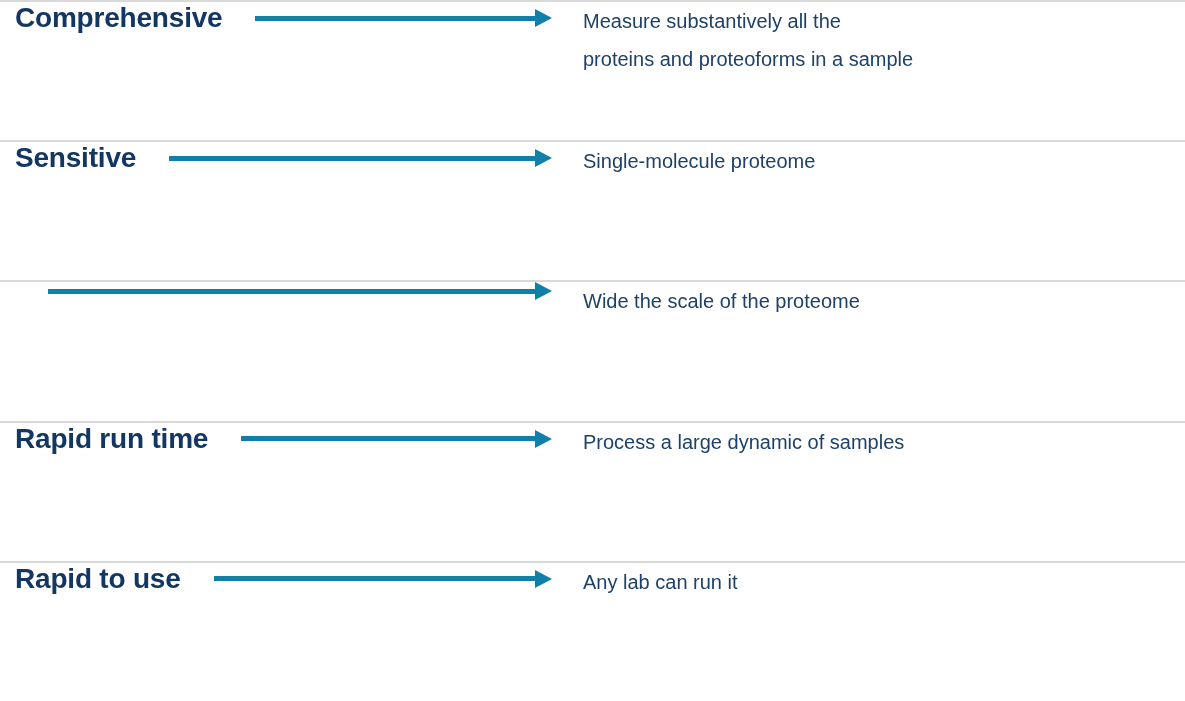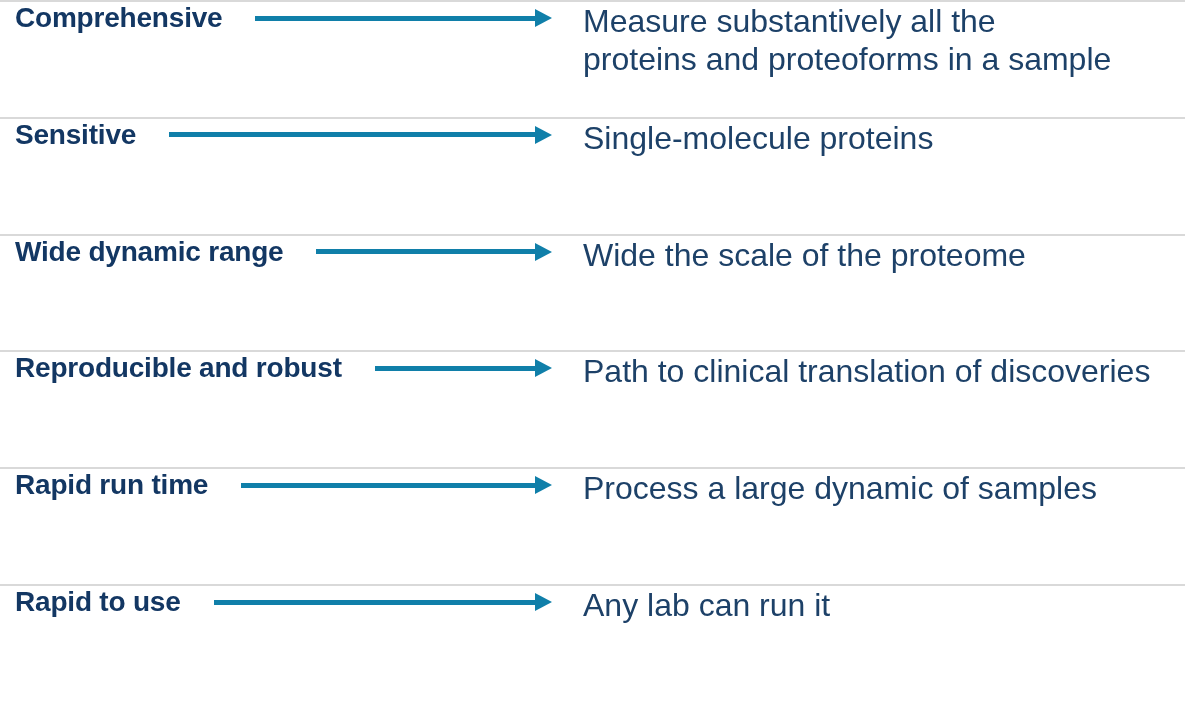--- a/index.html
+++ b/index.html
@@ -59,21 +59,21 @@
     height: 0;
     border-left: 17px solid var(--arrow-color);
     border-top: 9px solid transparent;
     border-bottom: 9px solid transparent;
   }
   .row-right {
     flex: 1;
     padding-left: 31px;
     padding-right: 10px;
     color: var(--body-color);
-    font-size: 32px;
+    font-size: 20px;
     line-height: 38px;
     white-space: pre-line;
   }
 </style>
 </head>
 <body>
 
 <div class="feature-table">
 
   <div class="feature-row">
@@ -89,44 +89,33 @@
   </div>
 
   <div class="feature-row">
     <div class="row-left">
       <span class="feature-label">Sensitive</span>
       <span class="arrow">
         <span class="arrow-shaft"></span>
         <span class="arrow-head"></span>
       </span>
     </div>
-    <div class="row-right">Single-molecule proteins</div>
+    <div class="row-right">Single-molecule proteome</div>
   </div>
 
   <div class="feature-row">
     <div class="row-left">
-      <span class="feature-label">Wide dynamic range</span>
       <span class="arrow">
         <span class="arrow-shaft"></span>
         <span class="arrow-head"></span>
       </span>
     </div>
     <div class="row-right">Wide the scale of the proteome</div>
   </div>
 
-  <div class="feature-row">
-    <div class="row-left">
-      <span class="feature-label">Reproducible and robust</span>
-      <span class="arrow">
-        <span class="arrow-shaft"></span>
-        <span class="arrow-head"></span>
-      </span>
-    </div>
-    <div class="row-right">Path to clinical translation of discoveries</div>
-  </div>
 
   <div class="feature-row">
     <div class="row-left">
       <span class="feature-label">Rapid run time</span>
       <span class="arrow">
         <span class="arrow-shaft"></span>
         <span class="arrow-head"></span>
       </span>
     </div>
     <div class="row-right">Process a large dynamic of samples</div>

